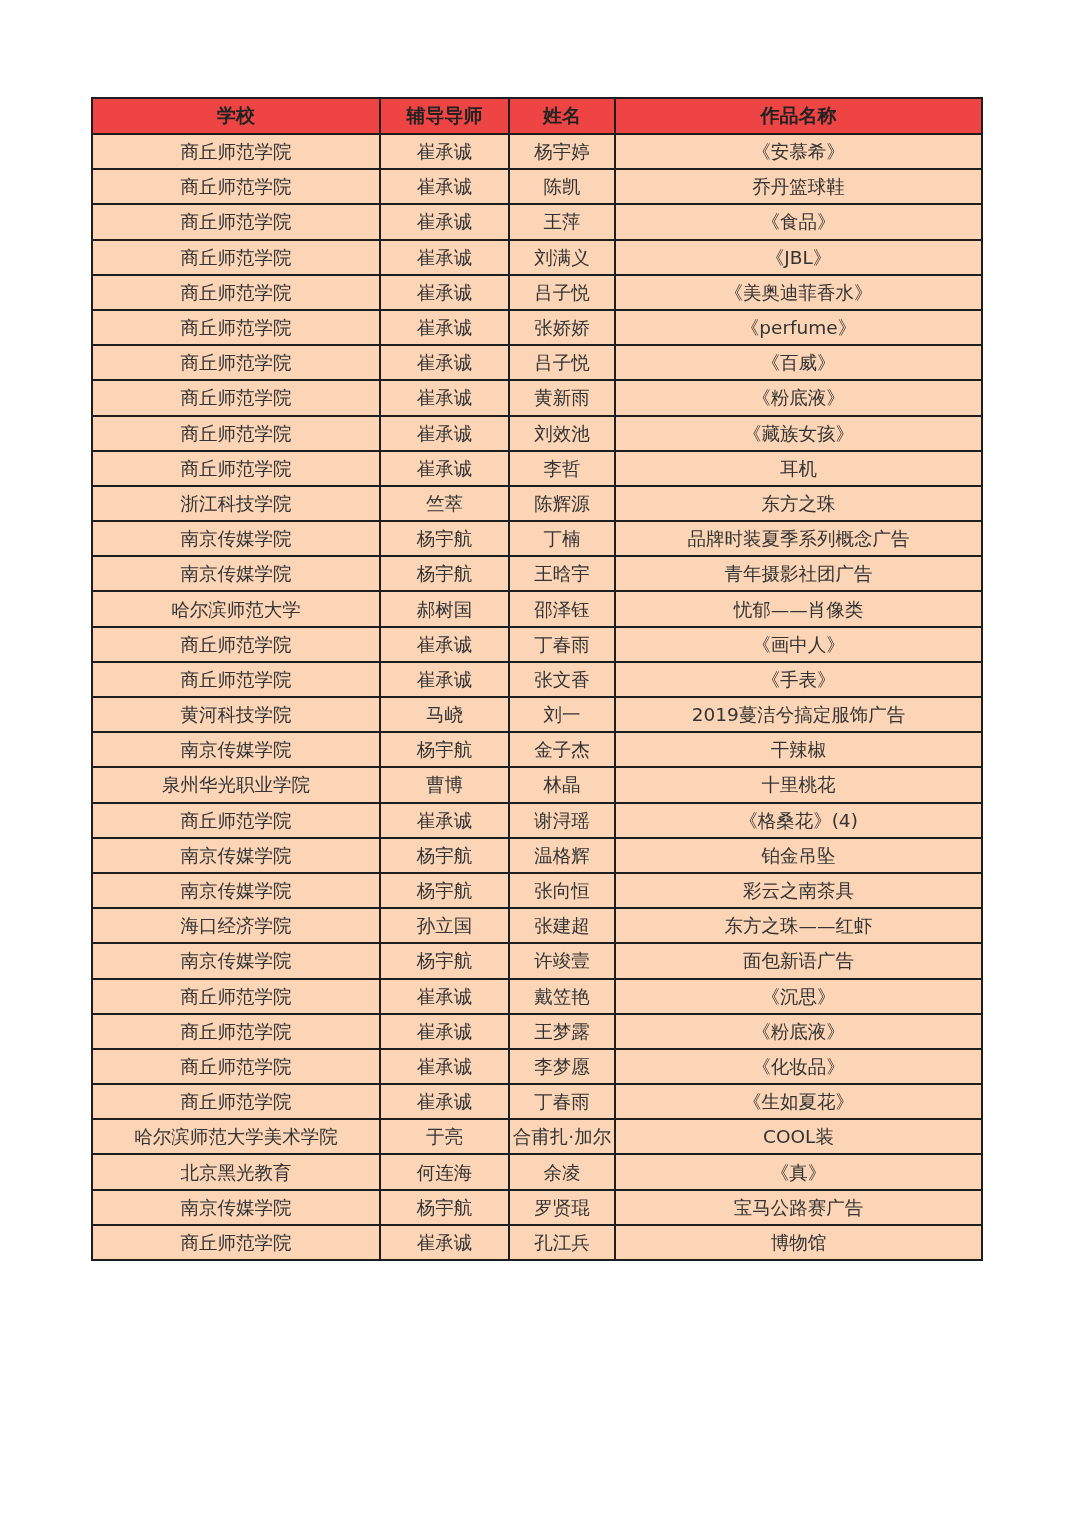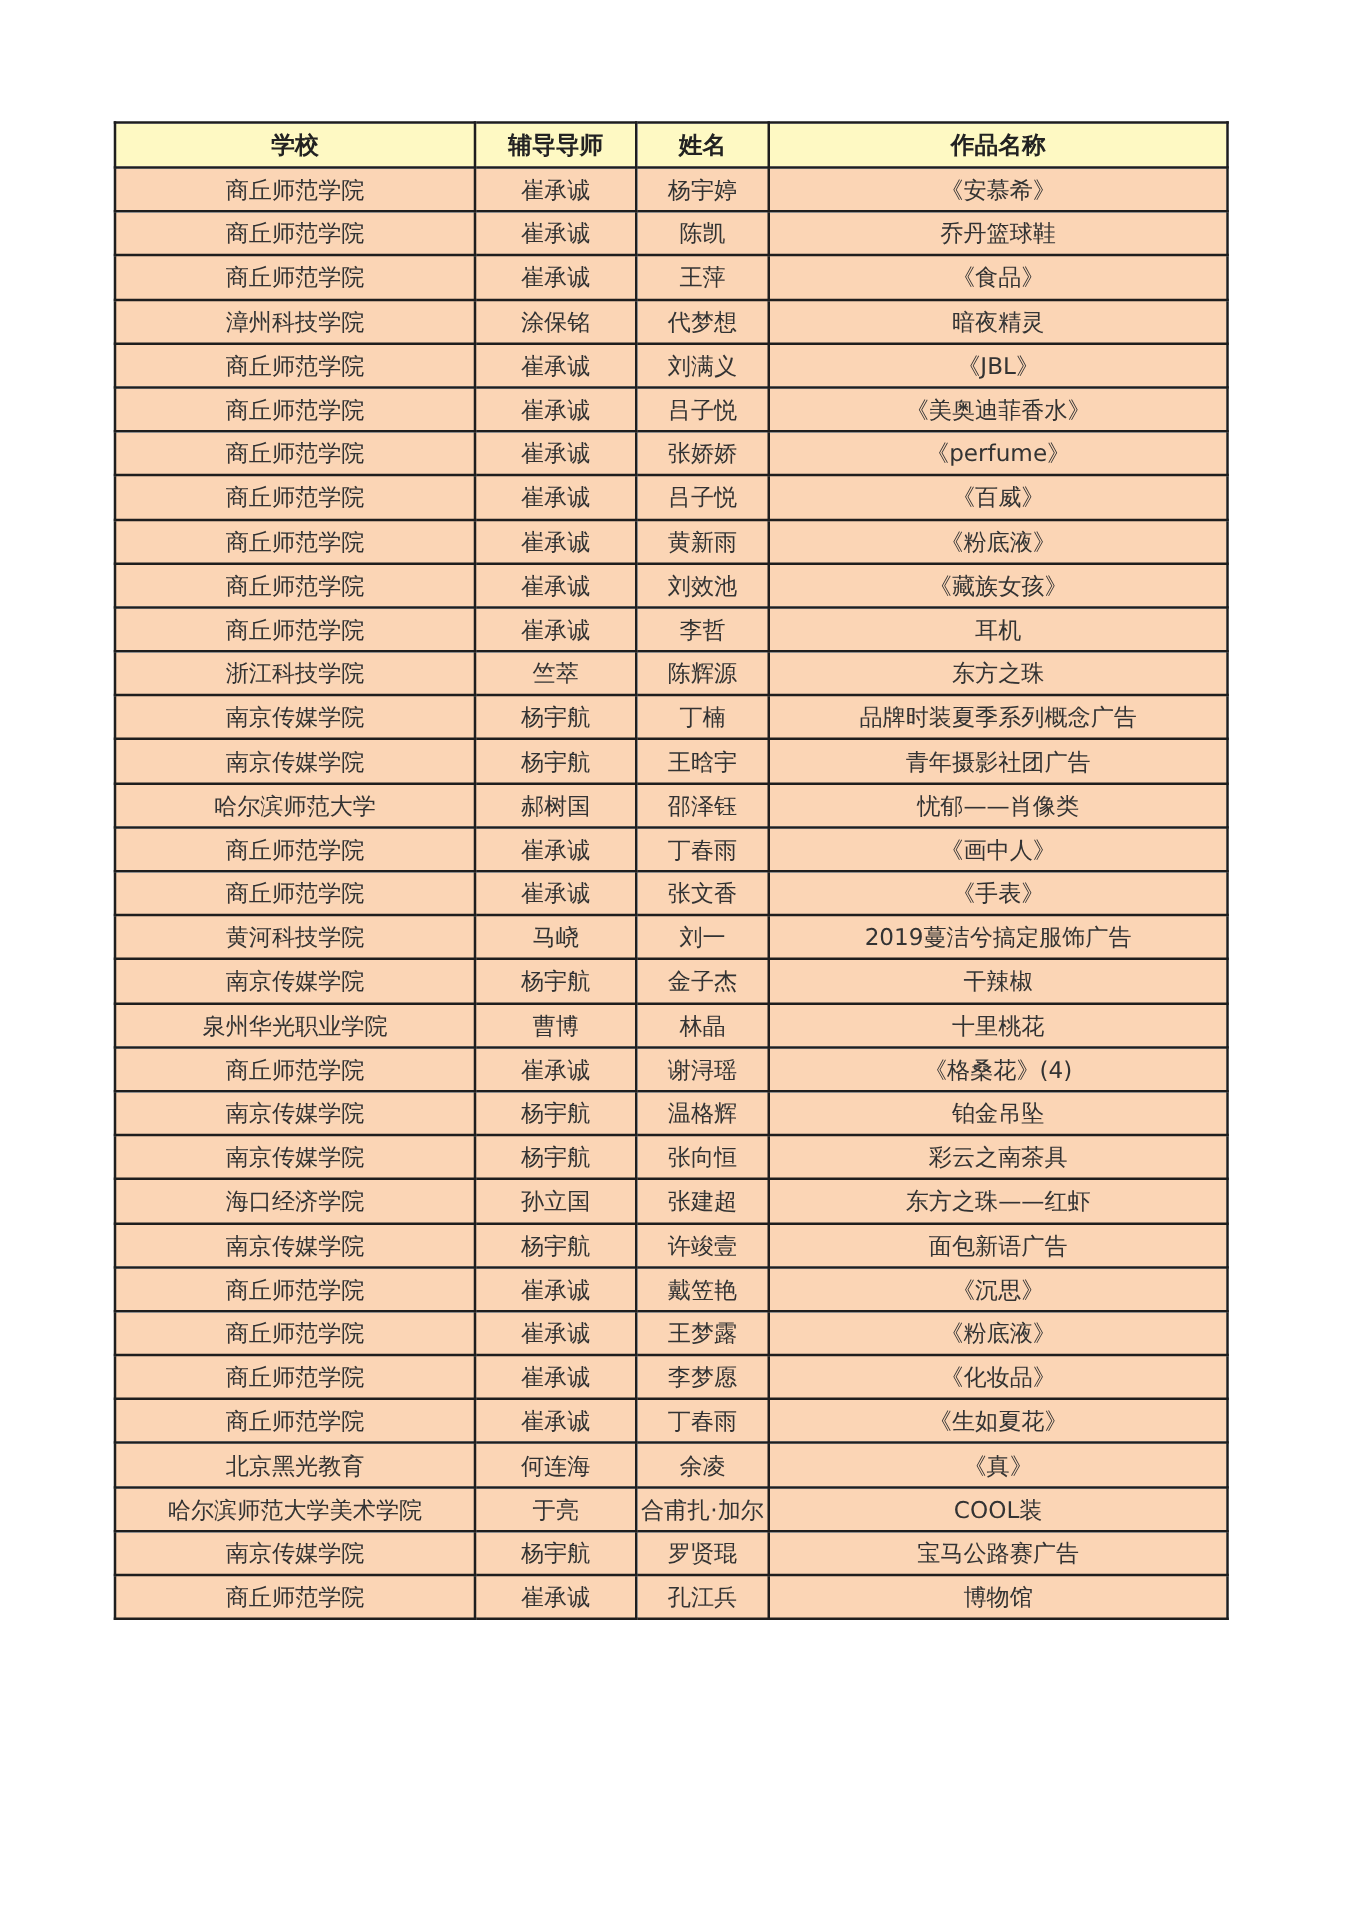--- a/index.html
+++ b/index.html
@@ -1,21 +1,21 @@
 <!DOCTYPE html>
 <html><head>
 <meta charset="utf-8">
 <style>
   html, body { margin:0; padding:0; background:#ffffff; }
   body { width:1080px; height:1526px; position:relative; overflow:hidden;
          font-family: "DejaVu Sans", "Liberation Sans", sans-serif; color:#2a2a2a; }
   .sheet { position:absolute; left:91px; top:97px; width:890px; }
   table { border-collapse:collapse; width:890px; table-layout:fixed; }
   th, td { border:2px solid #1e1e1e; text-align:center; padding:0; white-space:nowrap; overflow:hidden; }
-  th { height:34px; background:#fef9c3; font-size:19px; font-weight:bold; color:#222; }
+  th { height:34px; background:#ef4444; font-size:19px; font-weight:bold; color:#222; }
   td { height:33.2px; background:#fbd5b5; font-size:18.5px; color:#333; }
   col.c1 { width:288px; } col.c2 { width:129px; } col.c3 { width:106px; } col.c4 { width:367px; }
 </style>
 </head>
 <body>
 
 <div class="sheet">
   <table>
     <colgroup>
         <col class="c1">
@@ -44,26 +44,20 @@
           <td>陈凯</td>
           <td>乔丹篮球鞋</td>
         </tr>
         <tr>
           <td>商丘师范学院</td>
           <td>崔承诚</td>
           <td>王萍</td>
           <td>《食品》</td>
         </tr>
         <tr>
-          <td>漳州科技学院</td>
-          <td>涂保铭</td>
-          <td>代梦想</td>
-          <td>暗夜精灵</td>
-        </tr>
-        <tr>
           <td>商丘师范学院</td>
           <td>崔承诚</td>
           <td>刘满义</td>
           <td>《JBL》</td>
         </tr>
         <tr>
           <td>商丘师范学院</td>
           <td>崔承诚</td>
           <td>吕子悦</td>
           <td>《美奥迪菲香水》</td>
@@ -200,30 +194,30 @@
           <td>李梦愿</td>
           <td>《化妆品》</td>
         </tr>
         <tr>
           <td>商丘师范学院</td>
           <td>崔承诚</td>
           <td>丁春雨</td>
           <td>《生如夏花》</td>
         </tr>
         <tr>
+          <td>哈尔滨师范大学美术学院</td>
+          <td>于亮</td>
+          <td>合甫扎·加尔</td>
+          <td>COOL装</td>
+        </tr>
+        <tr>
           <td>北京黑光教育</td>
           <td>何连海</td>
           <td>余凌</td>
           <td>《真》</td>
-        </tr>
-        <tr>
-          <td>哈尔滨师范大学美术学院</td>
-          <td>于亮</td>
-          <td>合甫扎·加尔</td>
-          <td>COOL装</td>
         </tr>
         <tr>
           <td>南京传媒学院</td>
           <td>杨宇航</td>
           <td>罗贤琨</td>
           <td>宝马公路赛广告</td>
         </tr>
         <tr>
           <td>商丘师范学院</td>
           <td>崔承诚</td>

